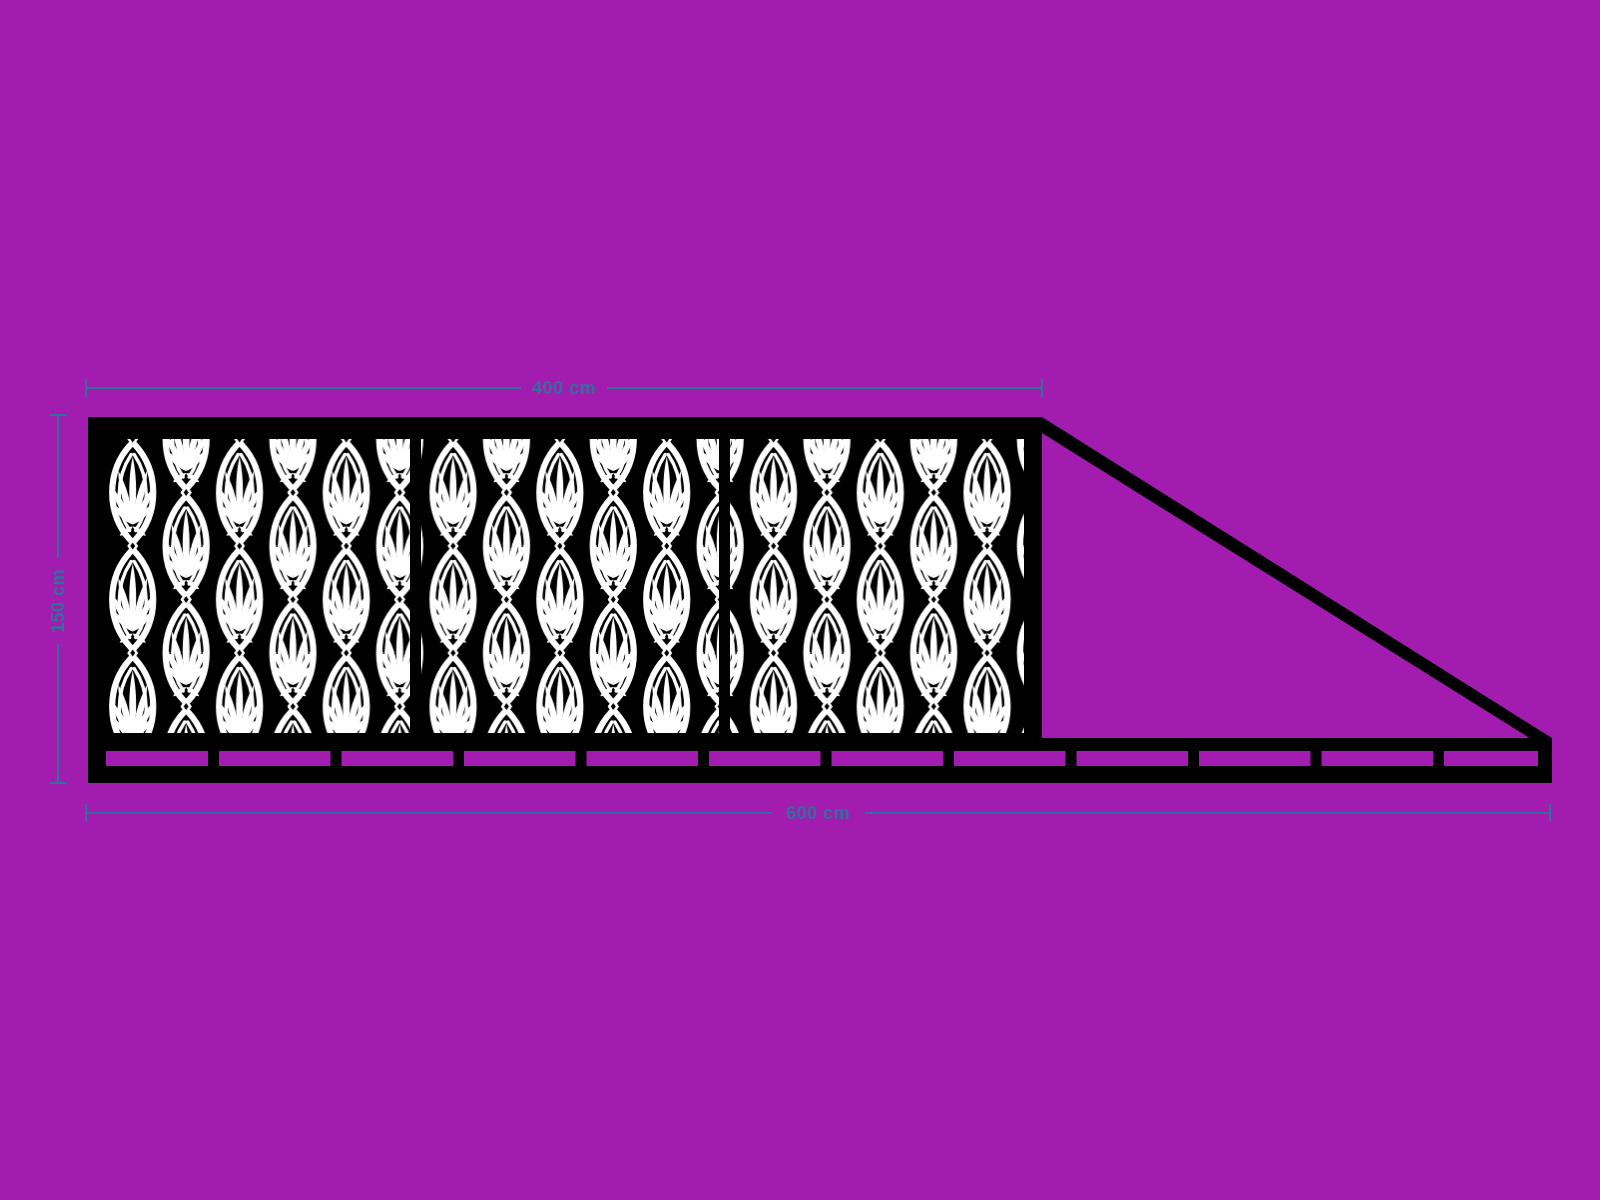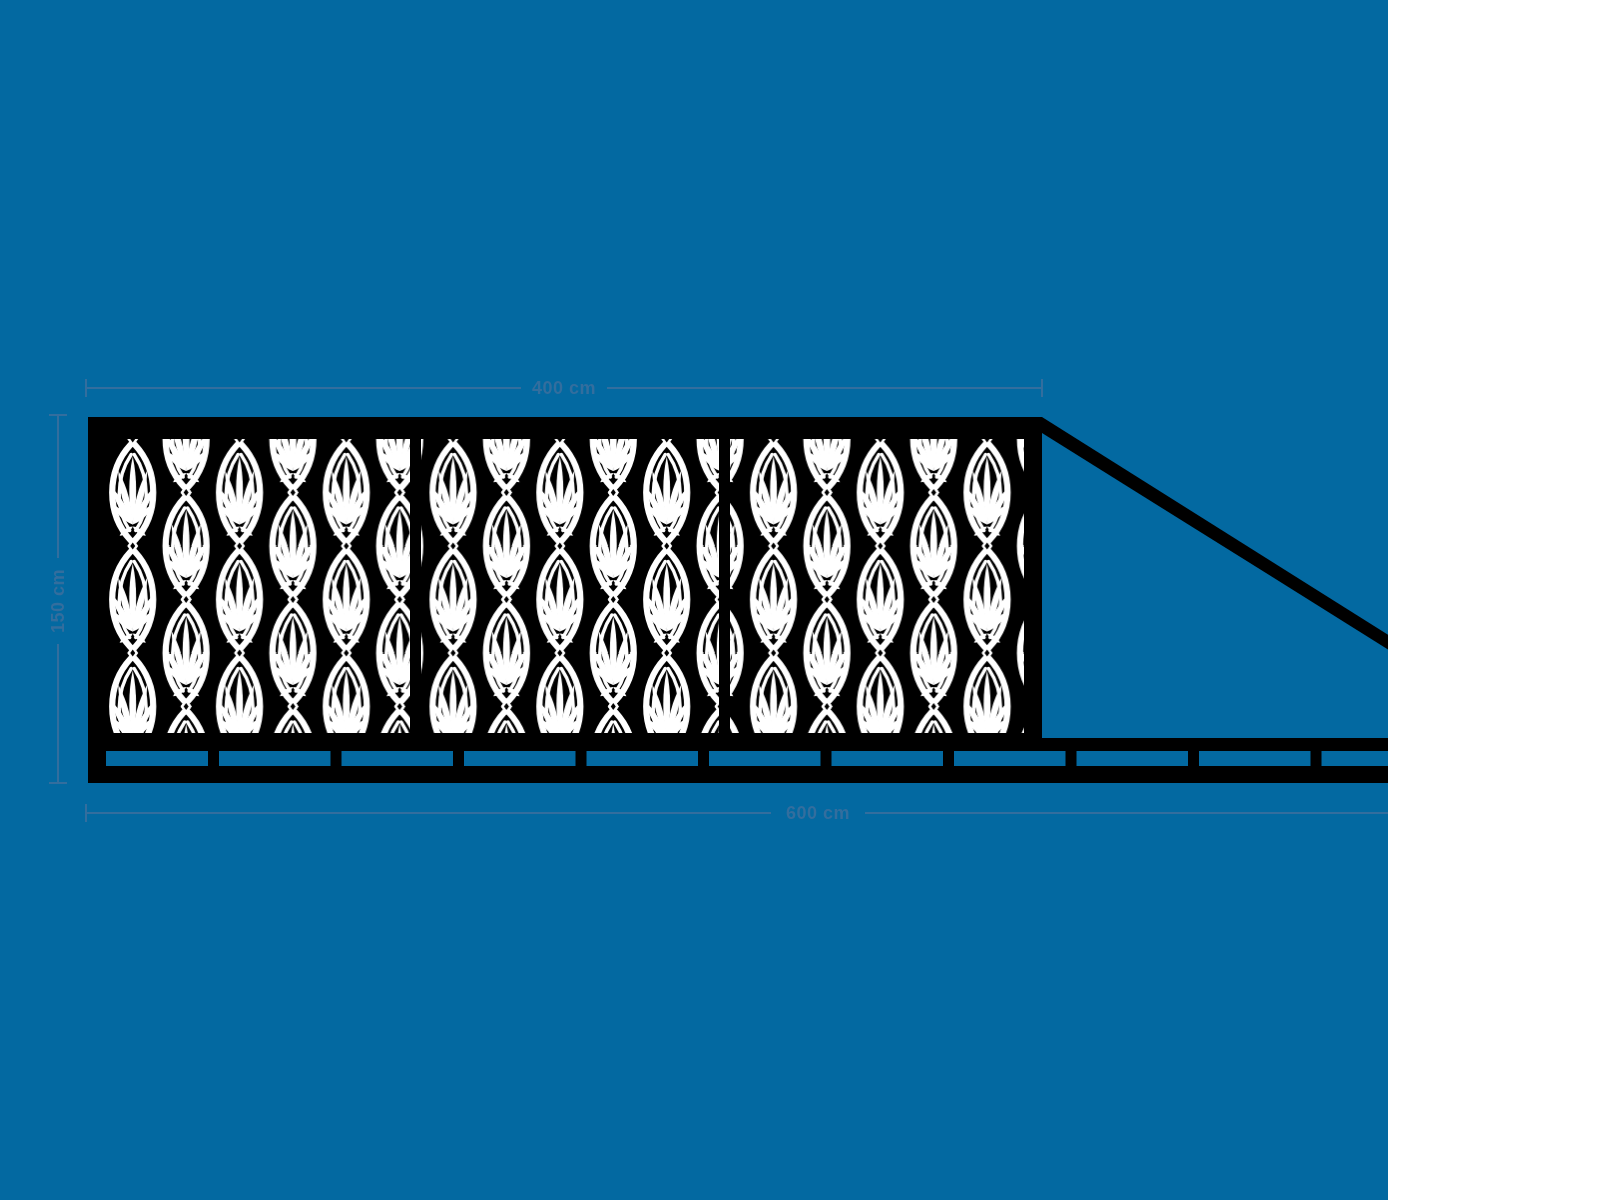--- a/index.html
+++ b/index.html
@@ -1,16 +1,16 @@
 <!DOCTYPE html>
 <html><head>
 <meta charset="utf-8">
 <style>
   html,body{margin:0;padding:0;background:#ffffff;}
-  .canvas{position:relative;width:1388px;height:1200px;background:#0369a1;overflow:hidden;
+  .canvas{position:relative;width:1600px;height:1200px;background:#a21caf;overflow:hidden;
           font-family:"Liberation Sans", sans-serif;}
   svg{display:block;}
   .k{fill:#000000;}
   .band{stroke:#ffffff;stroke-width:6.2;fill:none;stroke-linecap:round;}
   .band2{stroke:#ffffff;stroke-width:3.4;fill:none;stroke-linecap:round;}
   .w{fill:#ffffff;}
   .b{fill:#000000;}
   .petals use{fill:#ffffff;}
   .dim-line{stroke:#336e9e;stroke-width:2;}
   .dim-text{fill:#336e9e;font-family:"Liberation Sans",sans-serif;font-size:18px;

